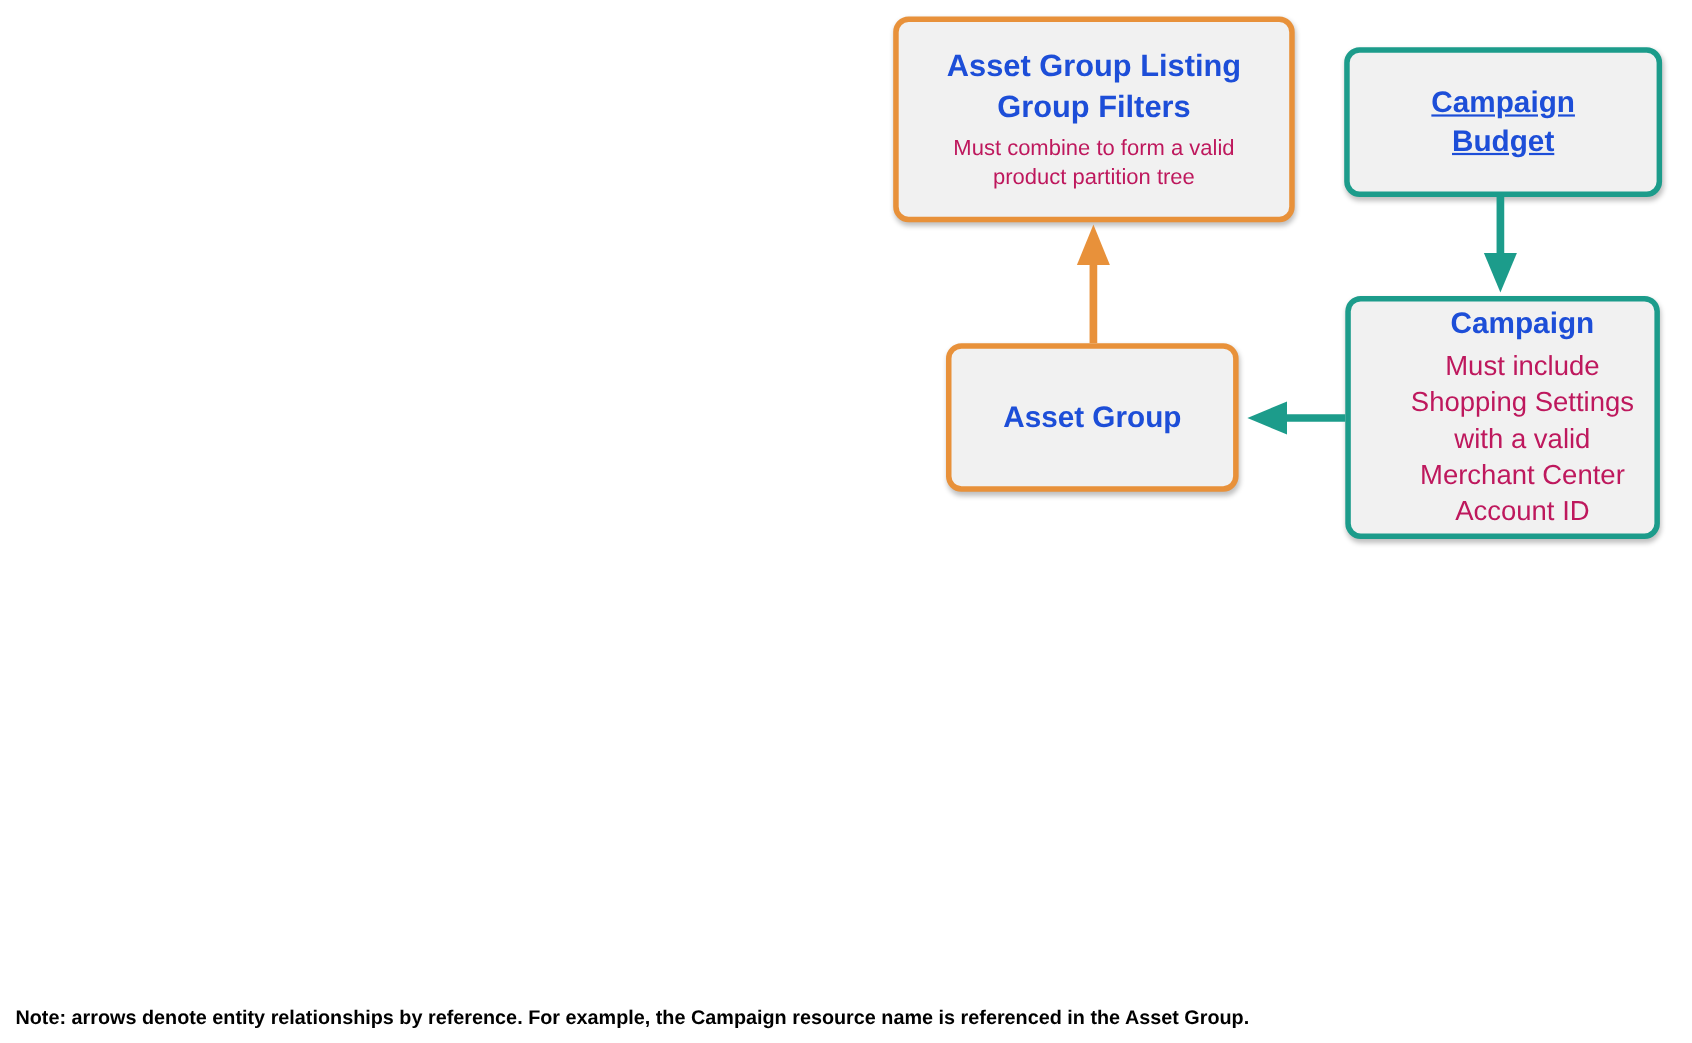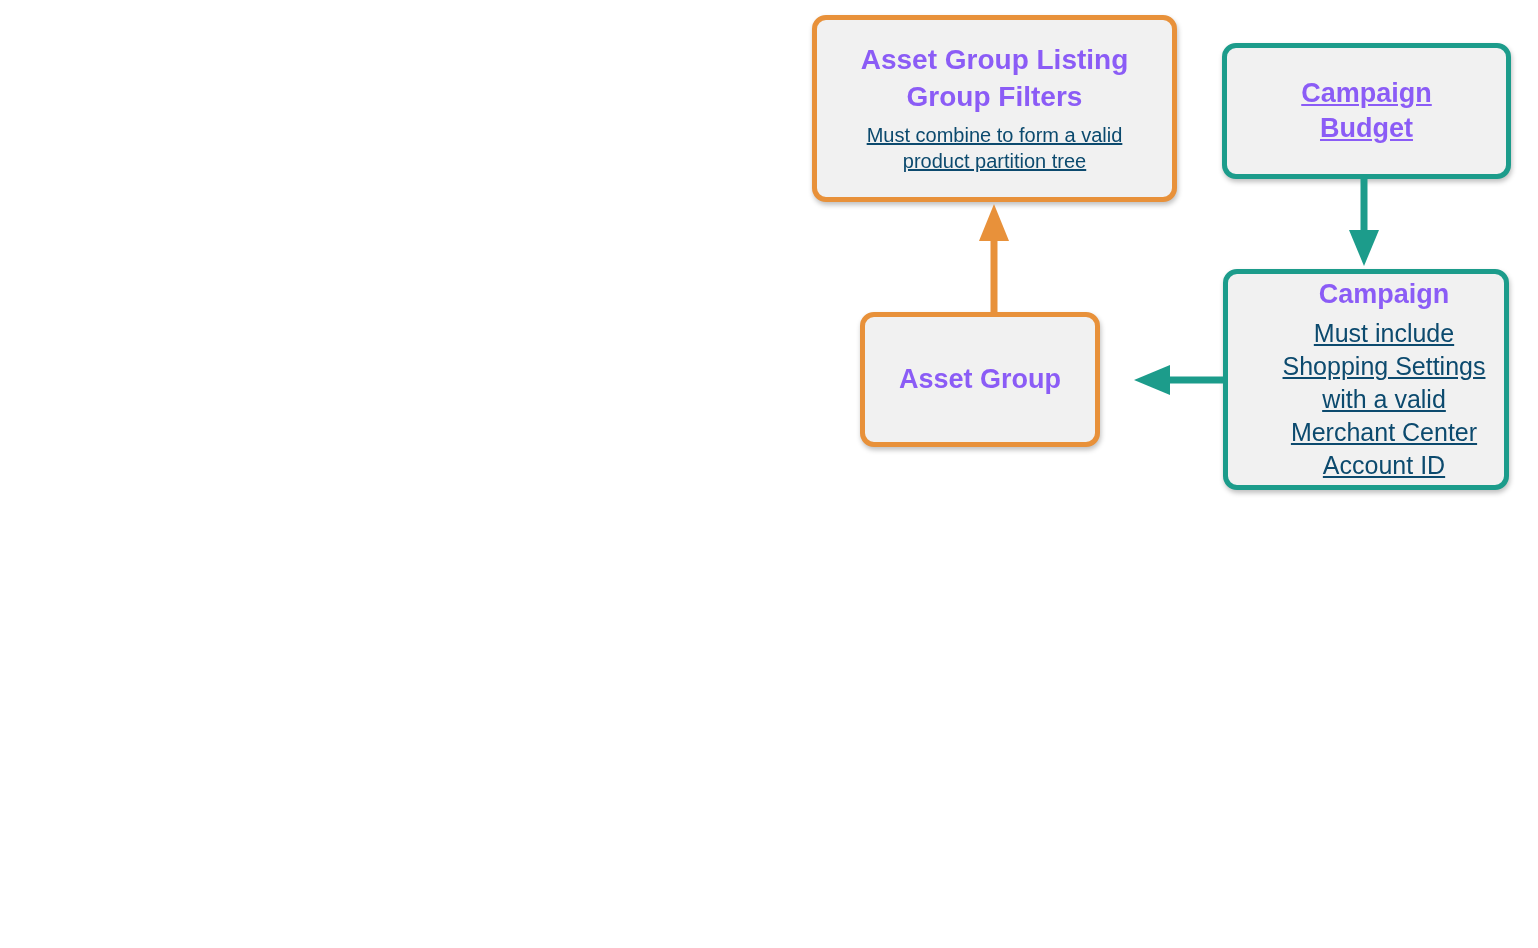--- a/index.html
+++ b/index.html
@@ -27,41 +27,40 @@
     text-align: center;
     box-shadow: 1px 3px 5px rgba(0,0,0,0.25);
   }
   .node.accent-orange { border: 5px solid #e8913a; }
   .node.accent-teal   { border: 5px solid #1c9c8b; }
 
   .node-title {
     font-weight: bold;
     font-size: 27px;
     line-height: 1.3;
-    color: #8b5cf6;
+    color: #1d4ed8;
   }
   .node-subtitle {
     font-size: 20px;
     line-height: 1.32;
-    color: #0c4a6e;
+    color: #be185d;
     margin-top: 7px;
-    text-decoration: underline;
   }
 
   #node-listing-filters { left: 812px; top: 15px;  width: 365px; height: 187px; }
   #node-listing-filters .node-title { font-size: 28px; max-width: 300px; }
   #node-listing-filters .node-subtitle { max-width: 302px; }
 
   #node-campaign-budget { left: 1222px; top: 43px; width: 289px; height: 136px; }
   #node-campaign-budget .node-title { max-width: 170px; text-decoration: underline; }
 
   #node-campaign { left: 1223px; top: 269px; width: 286px; height: 221px; padding-left: 36px; }
   #node-campaign .node-subtitle { font-size: 25px; max-width: 208px; margin-top: 5px; }
 
-  #node-asset-group { left: 860px; top: 312px; width: 240px; height: 135px; }
+  #node-asset-group { left: 860px; top: 312px; width: 266px; height: 135px; }
 
   #edges-svg {
     position: absolute;
     left: 0; top: 0;
     width: 1538px;
     height: 948px;
     pointer-events: none;
   }
 
   #note {
@@ -108,14 +107,15 @@
       <line x1="1364" y1="179" x2="1364" y2="235" stroke-width="7" stroke="#1C9C8B"></line>
       <polygon points="1364,266 1349,230 1379,230" fill="#1C9C8B"></polygon>
     </g>
 
     <g>
       <line x1="1223" y1="380" x2="1166" y2="380" stroke-width="7" stroke="#1C9C8B"></line>
       <polygon points="1134,380 1170,365 1170,395" fill="#1C9C8B"></polygon>
     </g>
   </svg>
 
+  <div id="note">Note: arrows denote entity relationships by reference. For example, the Campaign resource name is referenced in the Asset Group.</div>
 
 </div>
 
 </body></html>

